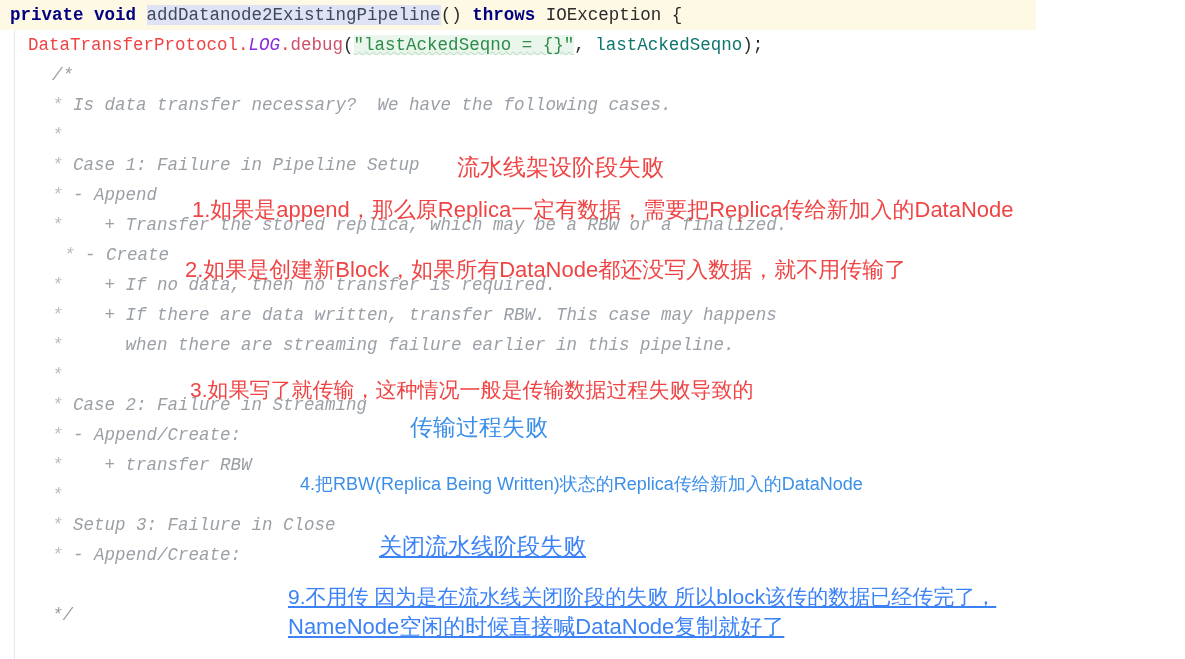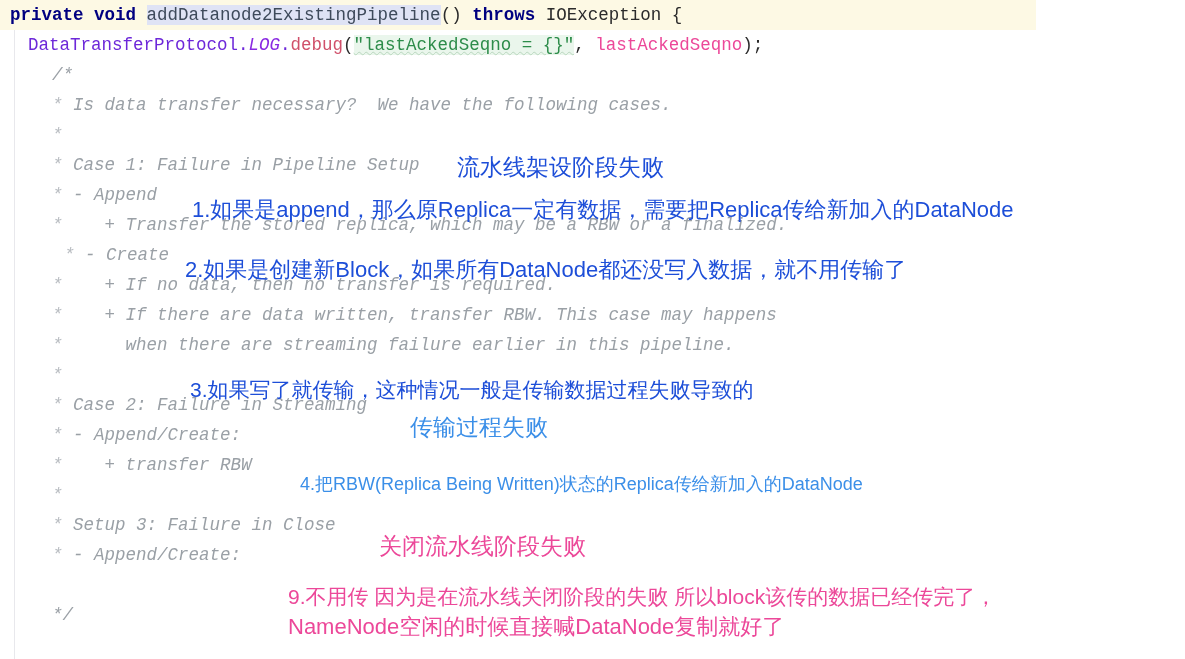--- a/index.html
+++ b/index.html
@@ -48,57 +48,57 @@
     position: absolute;
     left: 0;
     white-space: pre;
     font-size: 17.5px;
     line-height: 30px;
     height: 30px;
   }
 
   
   .kw       { color: #000080; font-weight: bold; }
-  .plain    { color: #6d28d9; }
+  .plain    { color: #ef4444; }
   .mname    { color: #3e4a5b; background: #dfe3f5; }
   .type     { color: #2b2b2b; }
   .field    { color: #8a2be2; font-style: italic; }
   .method   { color: #d0506a; }
   .str      {
     color: #2d8c4a;
     background: #eaf6ec;
     text-decoration: underline;
     text-decoration-style: wavy;
     text-decoration-color: #b9d7be;
     text-decoration-thickness: 1px;
   }
-  .varp     { color: #ec4899; margin-top: 42px; }
+  .varp     { color: #0f766e; margin-top: 42px; }
   .punct    { color: #2b2b2b; }
 
   
   .cmt {
     color: #9aa0a6;
     font-style: italic;
     font-size: 17.5px;
     font-family: "Liberation Mono", "DejaVu Sans Mono", monospace;
   }
   .cmt-star { color: #b9bdc2; font-style: italic; }
 
   
   .anno {
     position: absolute;
     white-space: pre;
     font-family: "Liberation Sans", "DejaVu Sans", sans-serif;
     font-size: 21px;
     line-height: 24px;
     font-weight: 400;
   }
-  .anno-red   { color: #1d4ed8; }
+  .anno-red   { color: #ef4444; }
   .anno-blue  { color: #3b8fe8; }
-  .anno-green { color: #ec4899; }
+  .anno-green { color: #3b82f6; text-decoration: underline; }
 </style>
 </head>
 <body>
 
 <div id="editor">
 
   <div class="current-line-band"></div>
   <div class="indent-guide"></div>
 
   <div class="code-layer">

